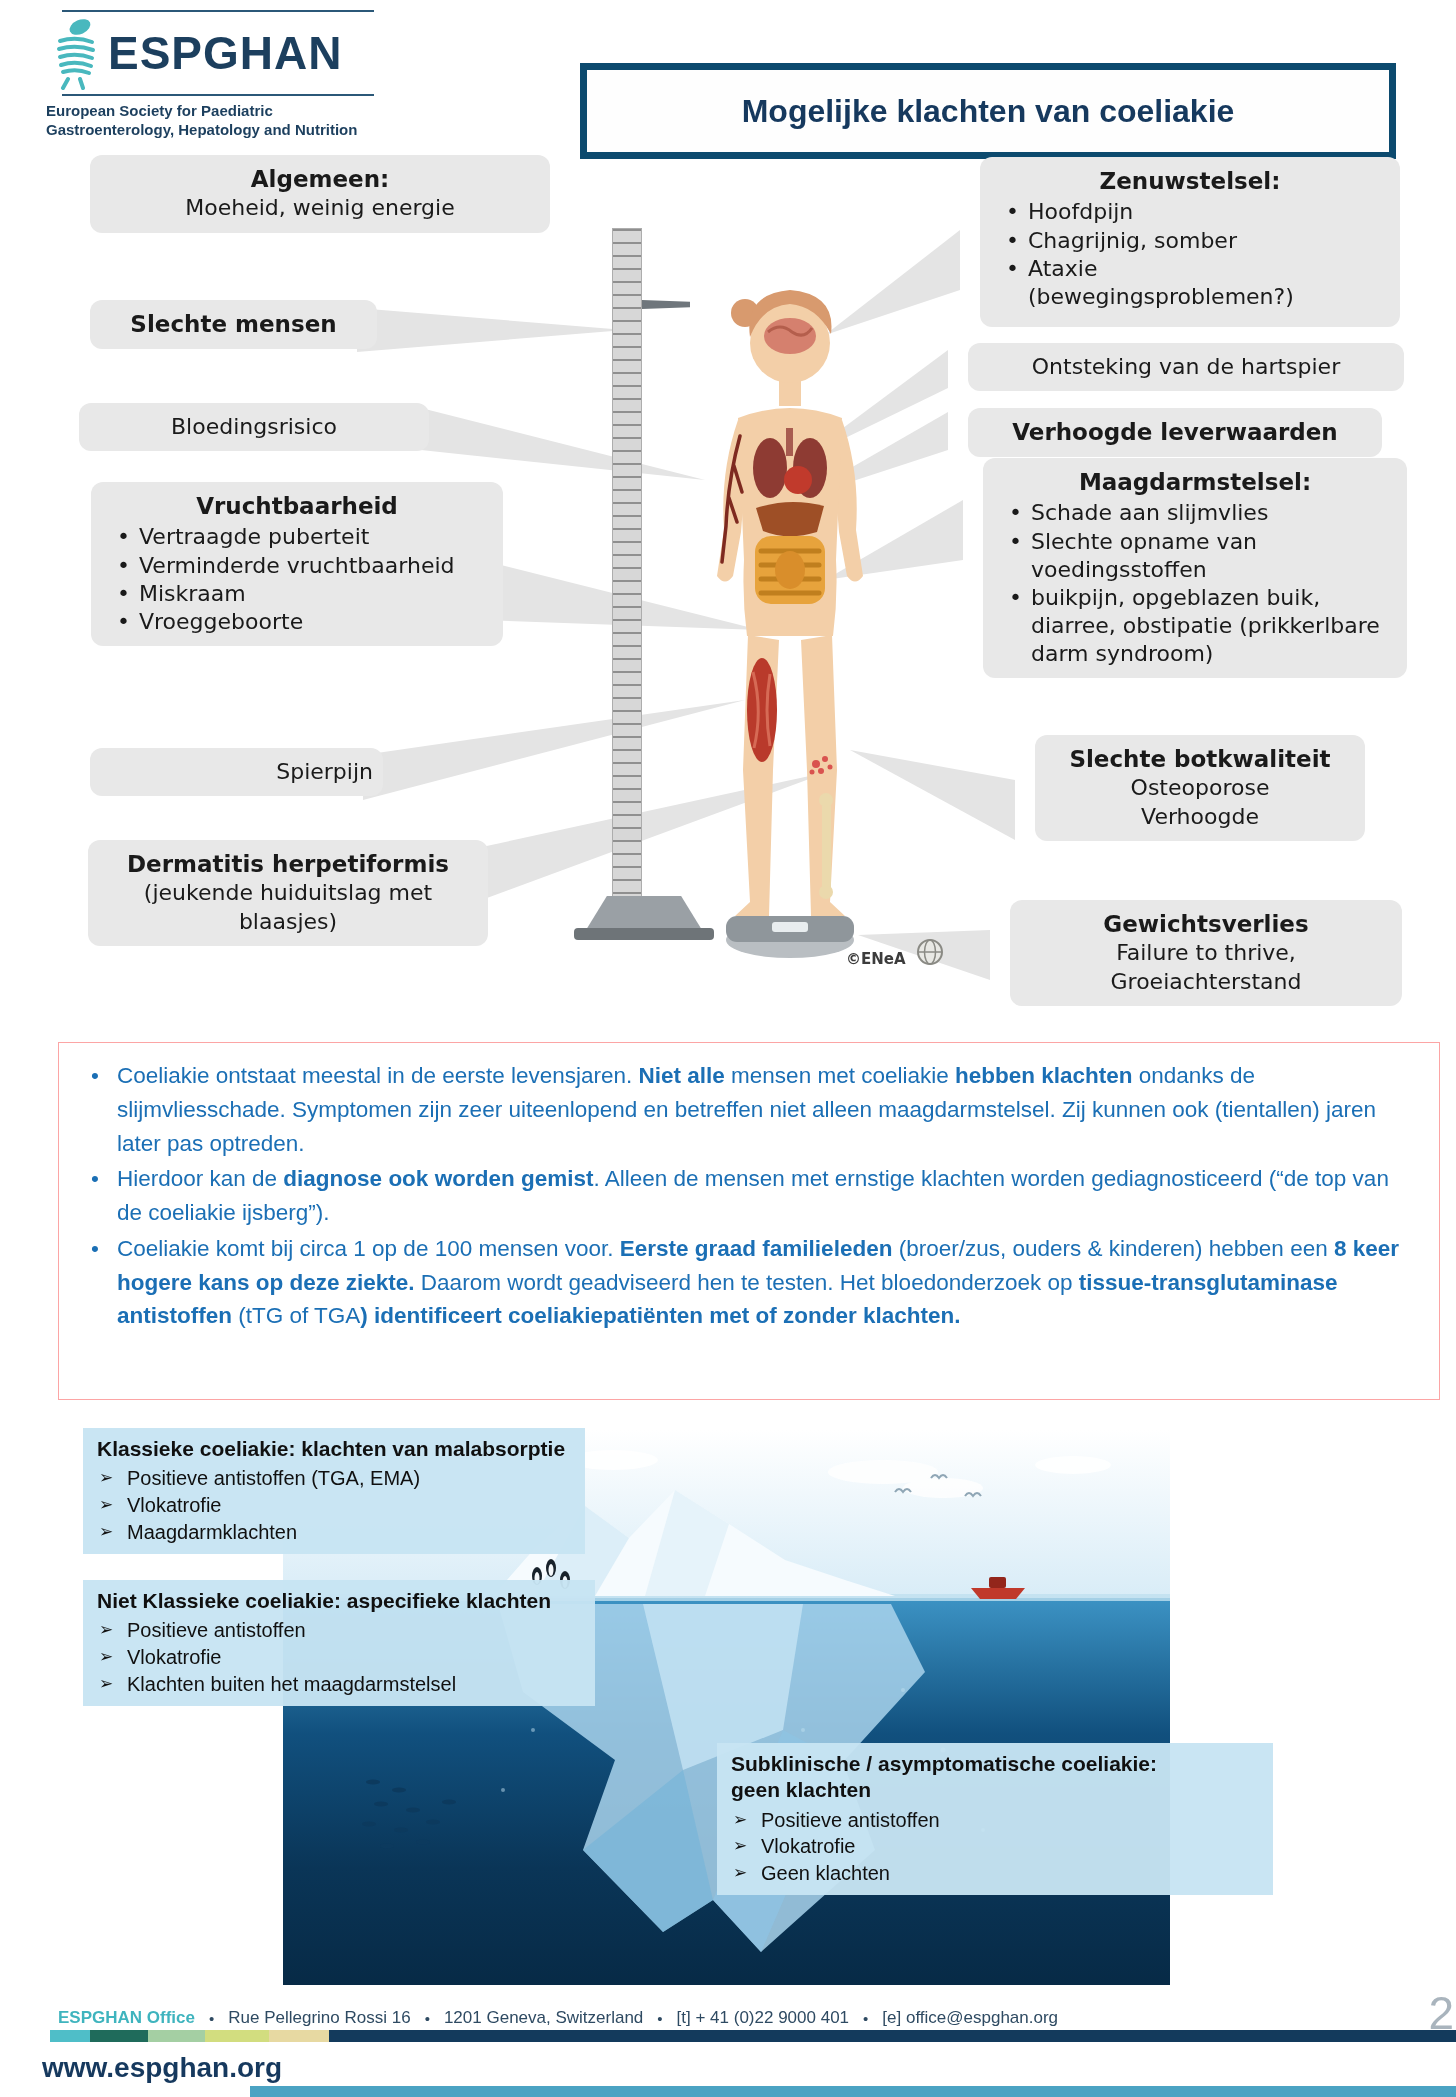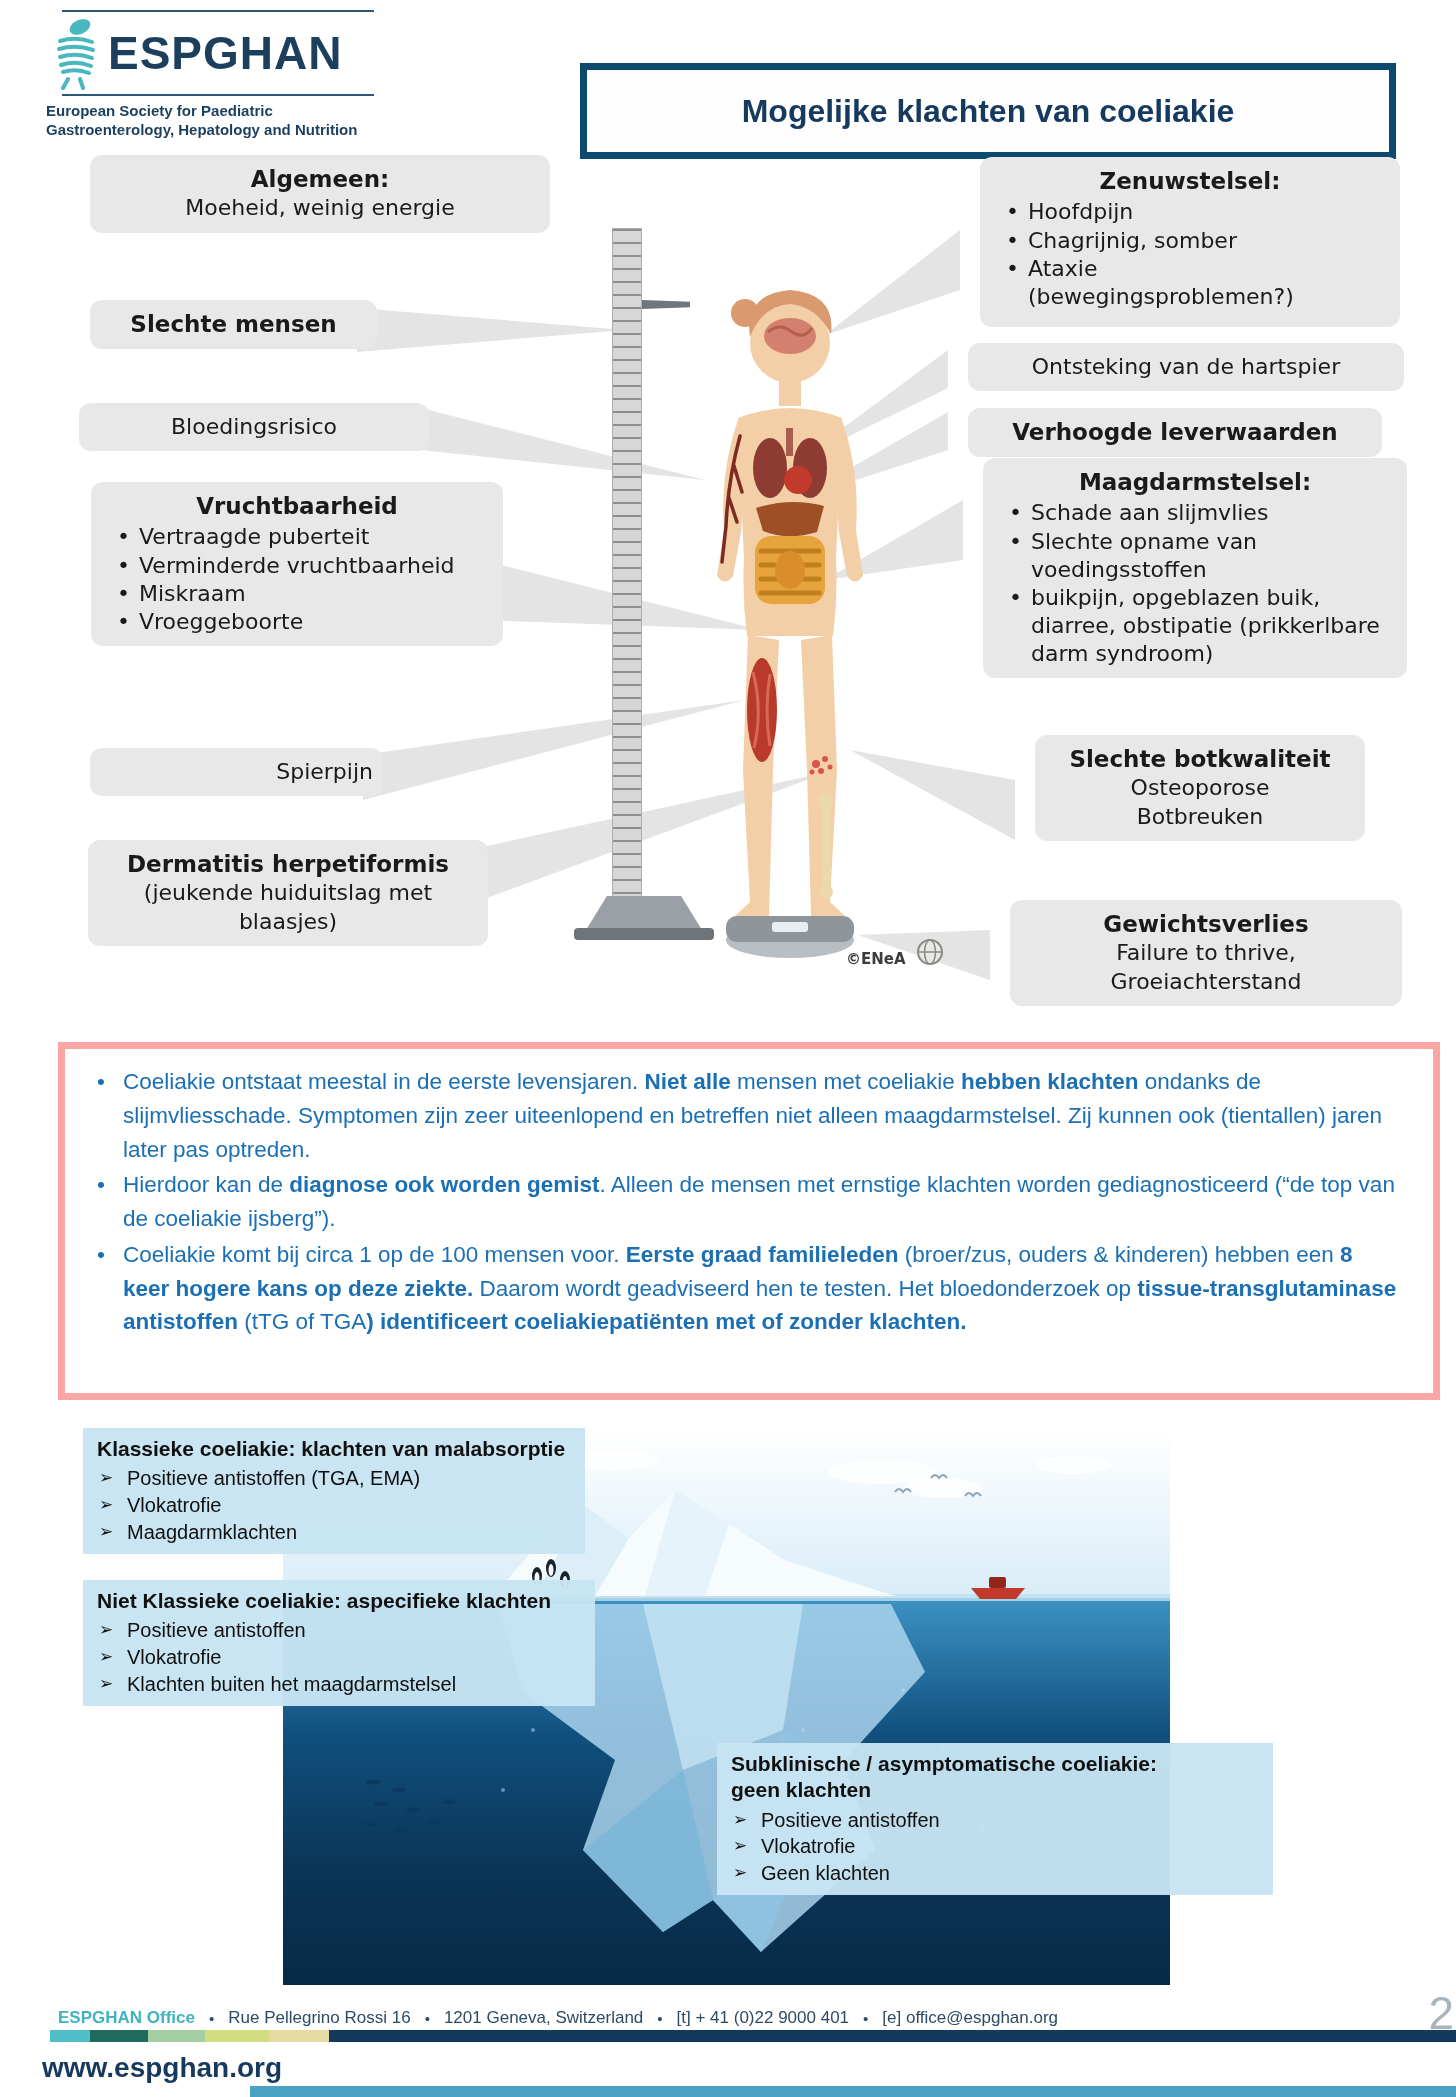--- a/index.html
+++ b/index.html
@@ -38,21 +38,21 @@
                 clip-path:polygon(0 0,100% 20%,100% 80%,0 100%);}
   .ruler-base{position:absolute;left:586px;top:896px;width:116px;height:34px;background:#9aa0a5;z-index:2;
               clip-path:polygon(18% 0,82% 0,100% 100%,0 100%);}
   .ruler-base2{position:absolute;left:574px;top:928px;width:140px;height:12px;background:#6e7478;border-radius:4px;z-index:2;}
   .credit{position:absolute;left:846px;top:950px;font-size:15px;font-weight:700;color:#3c3c3c;z-index:3;
           font-family:"DejaVu Sans",sans-serif;}
   .globe{position:absolute;left:916px;top:938px;z-index:3;}
 
   
   .info-box{position:absolute;left:58px;top:1042px;width:1382px;height:358px;box-sizing:border-box;
-            border:7px solid #fca5a5;background:#fff;padding:16px 36px 10px 30px;z-index:3;}
+            border:1px solid #fca5a5;background:#fff;padding:16px 36px 10px 30px;z-index:3;}
   .info-box ul{margin:0;padding:0 0 0 28px;list-style:none;}
   .info-box li{position:relative;font-size:22.5px;line-height:1.5;color:#1b6fb5;margin-bottom:2px;}
   .info-box li::before{content:"•";position:absolute;left:-26px;color:#1b6fb5;}
   .info-box b{font-weight:700;}
 
   
   .ice-wrap{position:absolute;left:283px;top:1430px;width:887px;height:555px;z-index:1;}
   .iblue{position:absolute;background:rgba(199,228,243,.96);box-sizing:border-box;color:#101010;
          padding:8px 14px;z-index:4;font-family:"Liberation Sans",sans-serif;}
   .iblue .it{font-weight:700;font-size:21px;line-height:1.25;}
@@ -254,21 +254,21 @@
     <ul>
       <li>Schade aan slijmvlies</li>
       <li>Slechte opname van voedingsstoffen</li>
       <li>buikpijn, opgeblazen buik, diarree, obstipatie (prikkerlbare darm syndroom)</li>
     </ul>
   </div>
 
   <div class="gbox" style="left:1015px;top:735px;width:330px;">
     <div class="bt">Slechte botkwaliteit</div>
     <div>Osteoporose</div>
-    <div>Botbreuken</div>
+    <div>Verhoogde</div>
   </div>
 
   <div class="gbox" style="left:990px;top:900px;width:392px;">
     <div class="bt">Gewichtsverlies</div>
     <div>Failure to thrive,</div>
     <div>Groeiachterstand</div>
   </div>
 
   <div class="info-box">
     <ul>

